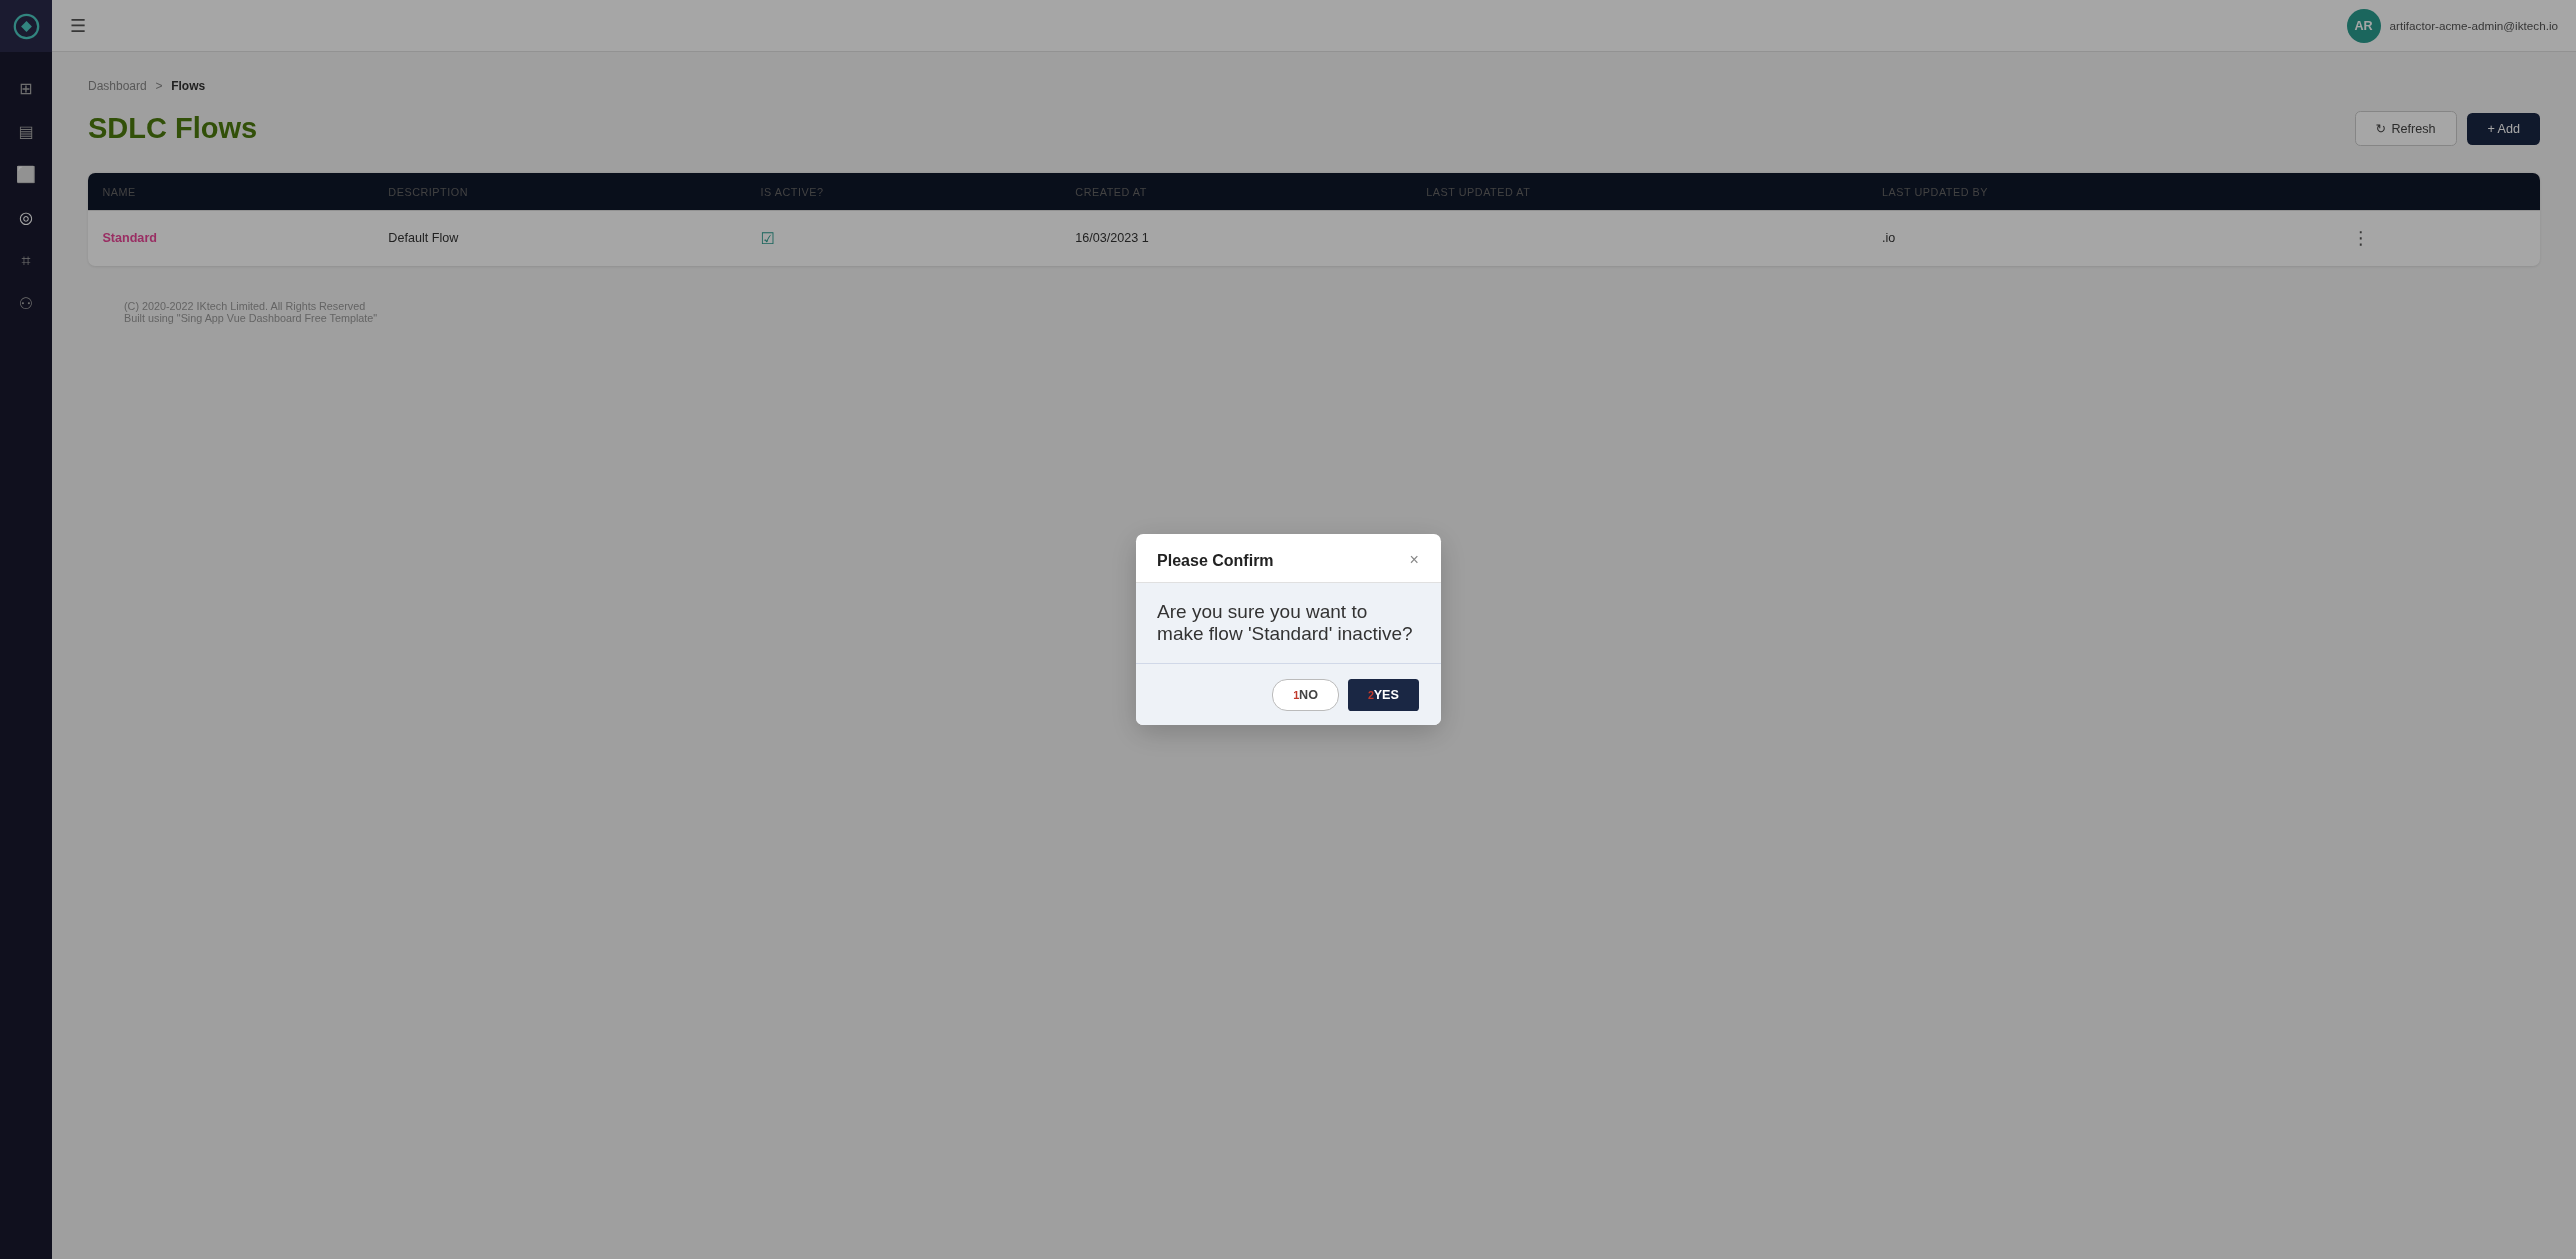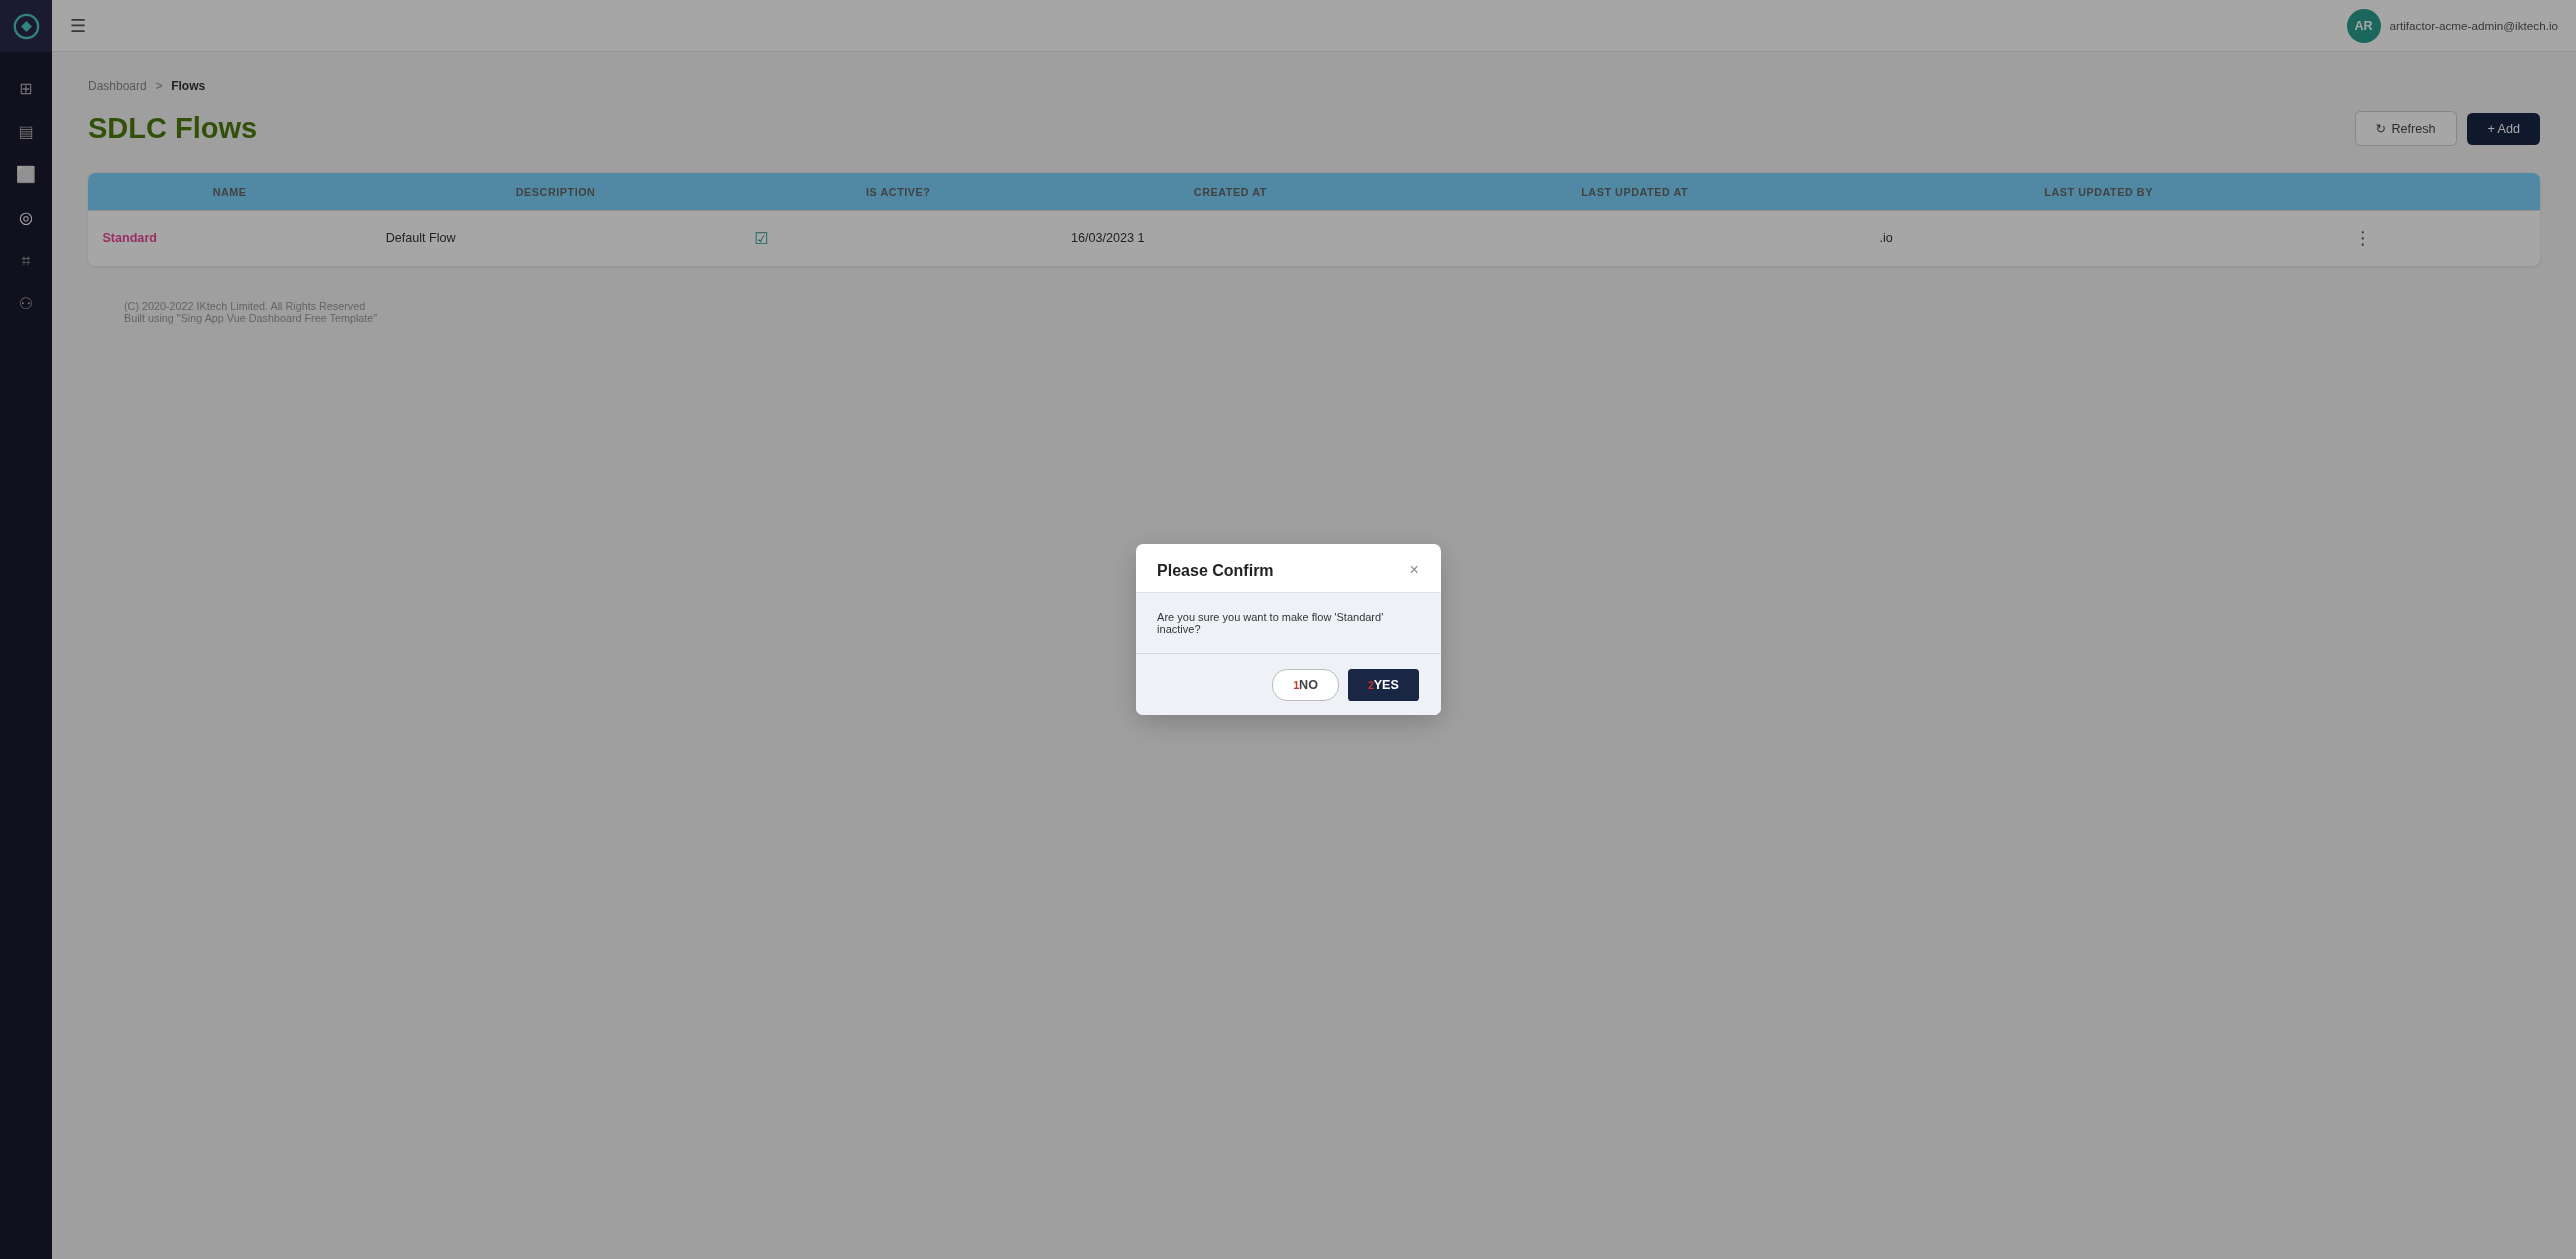--- a/index.html
+++ b/index.html
@@ -97,24 +97,24 @@
       background: #1a2744; border: none; border-radius: 5.4px;
       padding: 9px 20px; font-size: 12.6px; color: #fff; cursor: pointer;
       margin-left: 10.8px;
     }
     .action-buttons { display: flex; align-items: center; }
 
     
     .table-container { background: #fff; border-radius: 7.2px; overflow: hidden; box-shadow: 0 0.9px 2.7px rgba(0,0,0,0.1); }
     .data-table { width: 100%; border-collapse: collapse; }
     .data-table th {
-      text-align: center; padding: 12.6px 14.4px;
-      font-size: 10.8px; font-weight: 700; color: #666; letter-spacing: 0.05em;
+      text-align: left; padding: 12.6px 14.4px;
+      font-size: 10.8px; font-weight: 400; color: #666; letter-spacing: 0.05em;
       text-transform: uppercase; border-bottom: 1.8px solid #e0e0e0;
-      background: #7dd3fc;
+      background: #0f172a;
     }
     .data-table td { padding: 12.6px 14.4px; font-size: 12.6px; border-bottom: 0.9px solid #f0f0f0; }
     .data-table tr:last-child td { border-bottom: none; }
     .link-name { color: #ec4899; font-weight: 600; text-decoration: none; cursor: pointer; }
     .check-icon { color: #2a9d8f; font-size: 16px; }
     .more-btn { background: none; border: none; font-size: 18px; cursor: pointer; color: #555; padding: 3.6px 7.2px; border-radius: 3.6px; }
 
     
     .footer { padding: 34px 36px; font-size: 10.8px; color: #999; }
     .footer a { color: #1a6faf; text-decoration: none; }
@@ -134,21 +134,21 @@
     }
     .modal-header {
       padding: 18px 21.6px 12.6px;
       border-bottom: 0.9px solid #e0e0e0;
     }
     .modal-title { font-size: 16px; font-weight: 600; color: #222; }
     .modal-close {
       float: right; font-size: 16px; color: #888; cursor: pointer;
       background: none; border: none; line-height: 1;
     }
-    .modal-body { padding: 18px 21.6px; background: #eef2f7; font-size: 11px; color: #333; min-height: 54px; }
+    .modal-body { padding: 18px 21.6px; background: #eef2f7; font-size: 19px; color: #333; min-height: 54px; }
     .modal-footer {
       padding: 14.4px 21.6px;
       background: #eef2f7;
       display: flex; justify-content: flex-end; gap: 9px;
       border-top: 0.9px solid #d0d8e8;
     }
     .btn-no {
       padding: 8px 20px; border: 0.9px solid #bbb; border-radius: 15px;
       background: #fff; font-size: 12.6px; font-weight: 600; color: #444;
       cursor: pointer;

